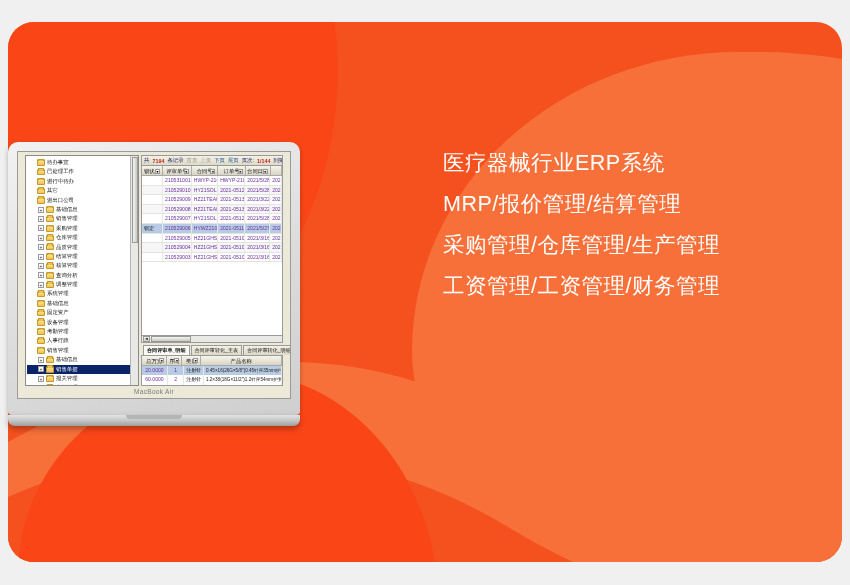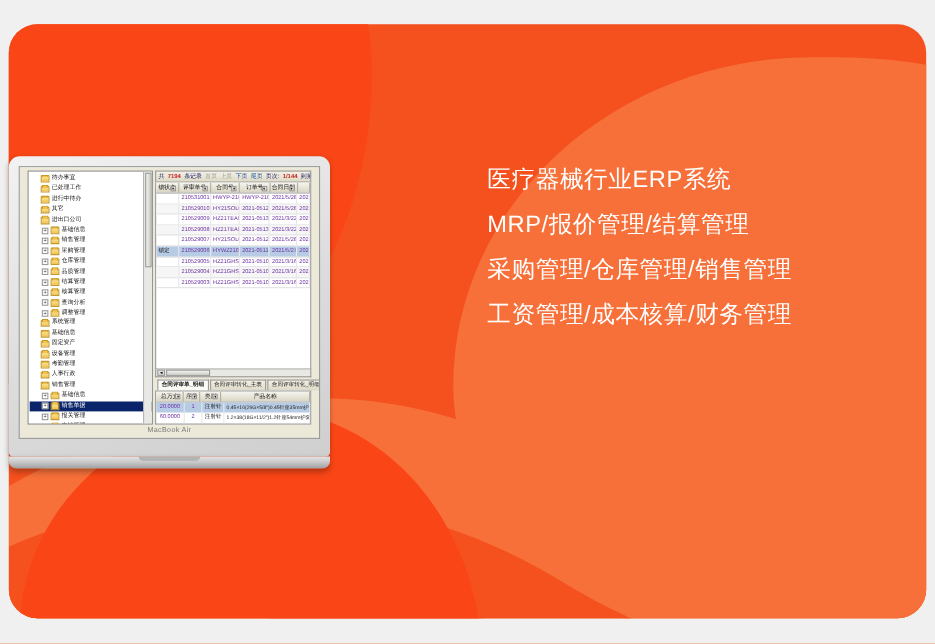--- a/index.html
+++ b/index.html
@@ -291,22 +291,22 @@
       <path d="M0,150 C160,60 330,40 480,120 C600,184 700,250 834,200 L834,330 L0,330 Z" fill="#f7703a"></path>
       <path d="M0,205 C170,130 360,150 500,235 C620,308 730,330 834,300 L834,330 L0,330 Z" fill="#f4511e"></path>
       <path d="M120,330 C220,250 360,232 520,300 C640,352 740,356 834,330 L834,330 L120,330 Z" fill="#fa4616"></path>
     </svg>
     <div class="blob" id="blob-bottom-left"></div>
   </div>
 
   <div id="copy">
     <div class="copy-line">医疗器械行业ERP系统</div>
     <div class="copy-line">MRP/报价管理/结算管理</div>
-    <div class="copy-line">采购管理/仓库管理/销售管理</div>
-    <div class="copy-line">工资管理/成本核算/财务管理</div>
+    <div class="copy-line">采购管理/仓库管理/生产管理</div>
+    <div class="copy-line">工资管理/工资管理/财务管理</div>
   </div>
 
   <div id="laptop">
     <div id="laptop-lid">
       <div id="laptop-screen">
 
         <div id="app">
 
           <div id="tree-panel">
             <div id="tree-list">

